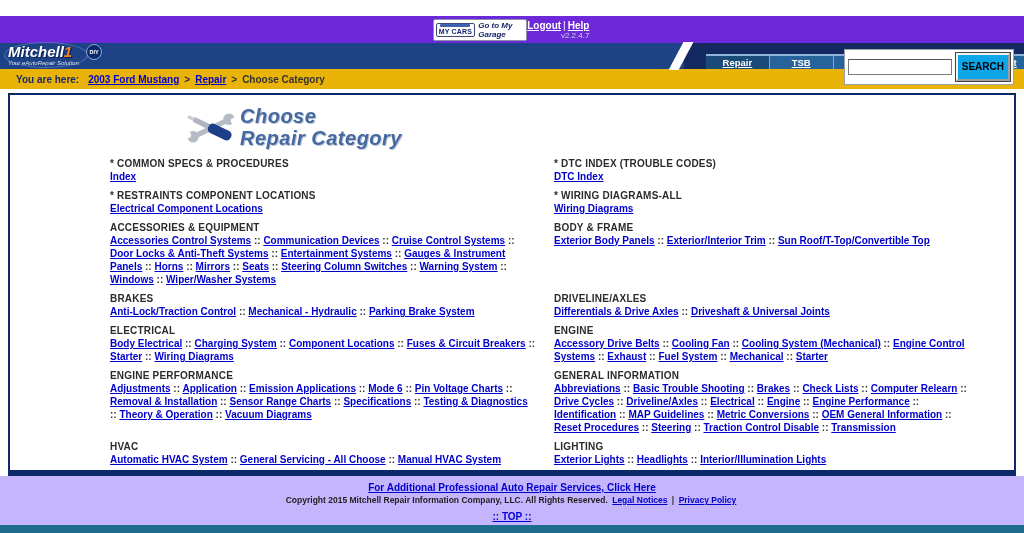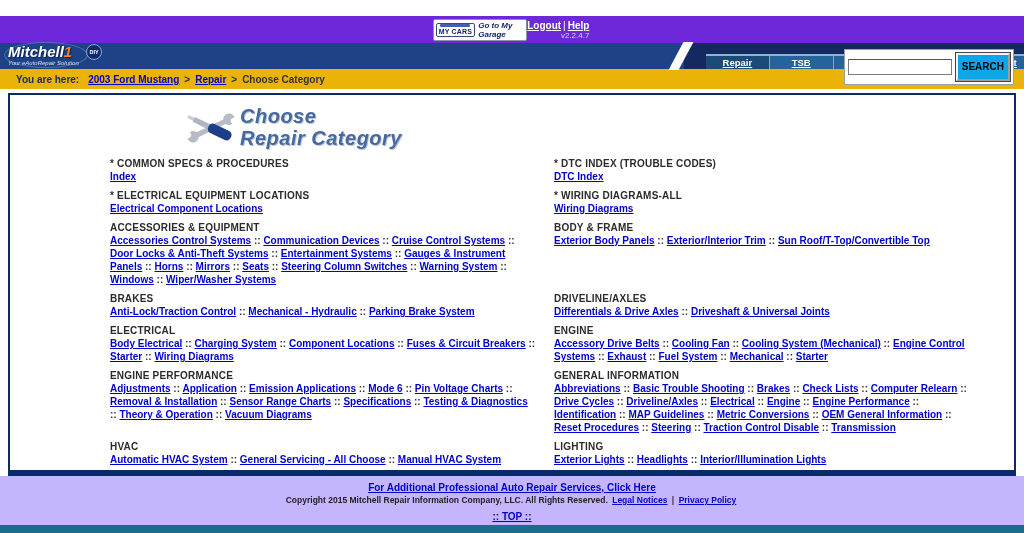--- a/index.html
+++ b/index.html
@@ -179,21 +179,21 @@
   <div class="categories" id="categories">
       <div class="cat-cell">
         <div class="cat-heading">* COMMON SPECS &amp; PROCEDURES</div>
         <div class="cat-links"><a class="cat-link">Index</a></div>
       </div>
       <div class="cat-cell">
         <div class="cat-heading">* DTC INDEX (TROUBLE CODES)</div>
         <div class="cat-links"><a class="cat-link">DTC Index</a></div>
       </div>
       <div class="cat-cell">
-        <div class="cat-heading">* ELECTRICAL EQUIPMENT LOCATIONS</div>
+        <div class="cat-heading">* RESTRAINTS COMPONENT LOCATIONS</div>
         <div class="cat-links"><a class="cat-link">Electrical Component Locations</a></div>
       </div>
       <div class="cat-cell">
         <div class="cat-heading">* WIRING DIAGRAMS-ALL</div>
         <div class="cat-links"><a class="cat-link">Wiring Diagrams</a></div>
       </div>
       <div class="cat-cell">
         <div class="cat-heading">ACCESSORIES &amp; EQUIPMENT</div>
         <div class="cat-links"><a class="cat-link">Accessories Control Systems</a><span class="sep"> :: </span><a class="cat-link">Communication Devices</a><span class="sep"> :: </span><a class="cat-link">Cruise Control Systems</a><span class="sep"> :: </span><a class="cat-link">Door Locks &amp; Anti-Theft Systems</a><span class="sep"> :: </span><a class="cat-link">Entertainment Systems</a><span class="sep"> :: </span><a class="cat-link">Gauges &amp; Instrument Panels</a><span class="sep"> :: </span><a class="cat-link">Horns</a><span class="sep"> :: </span><a class="cat-link">Mirrors</a><span class="sep"> :: </span><a class="cat-link">Seats</a><span class="sep"> :: </span><a class="cat-link">Steering Column Switches</a><span class="sep"> :: </span><a class="cat-link">Warning System</a><span class="sep"> :: </span><a class="cat-link">Windows</a><span class="sep"> :: </span><a class="cat-link">Wiper/Washer Systems</a></div>
       </div>

